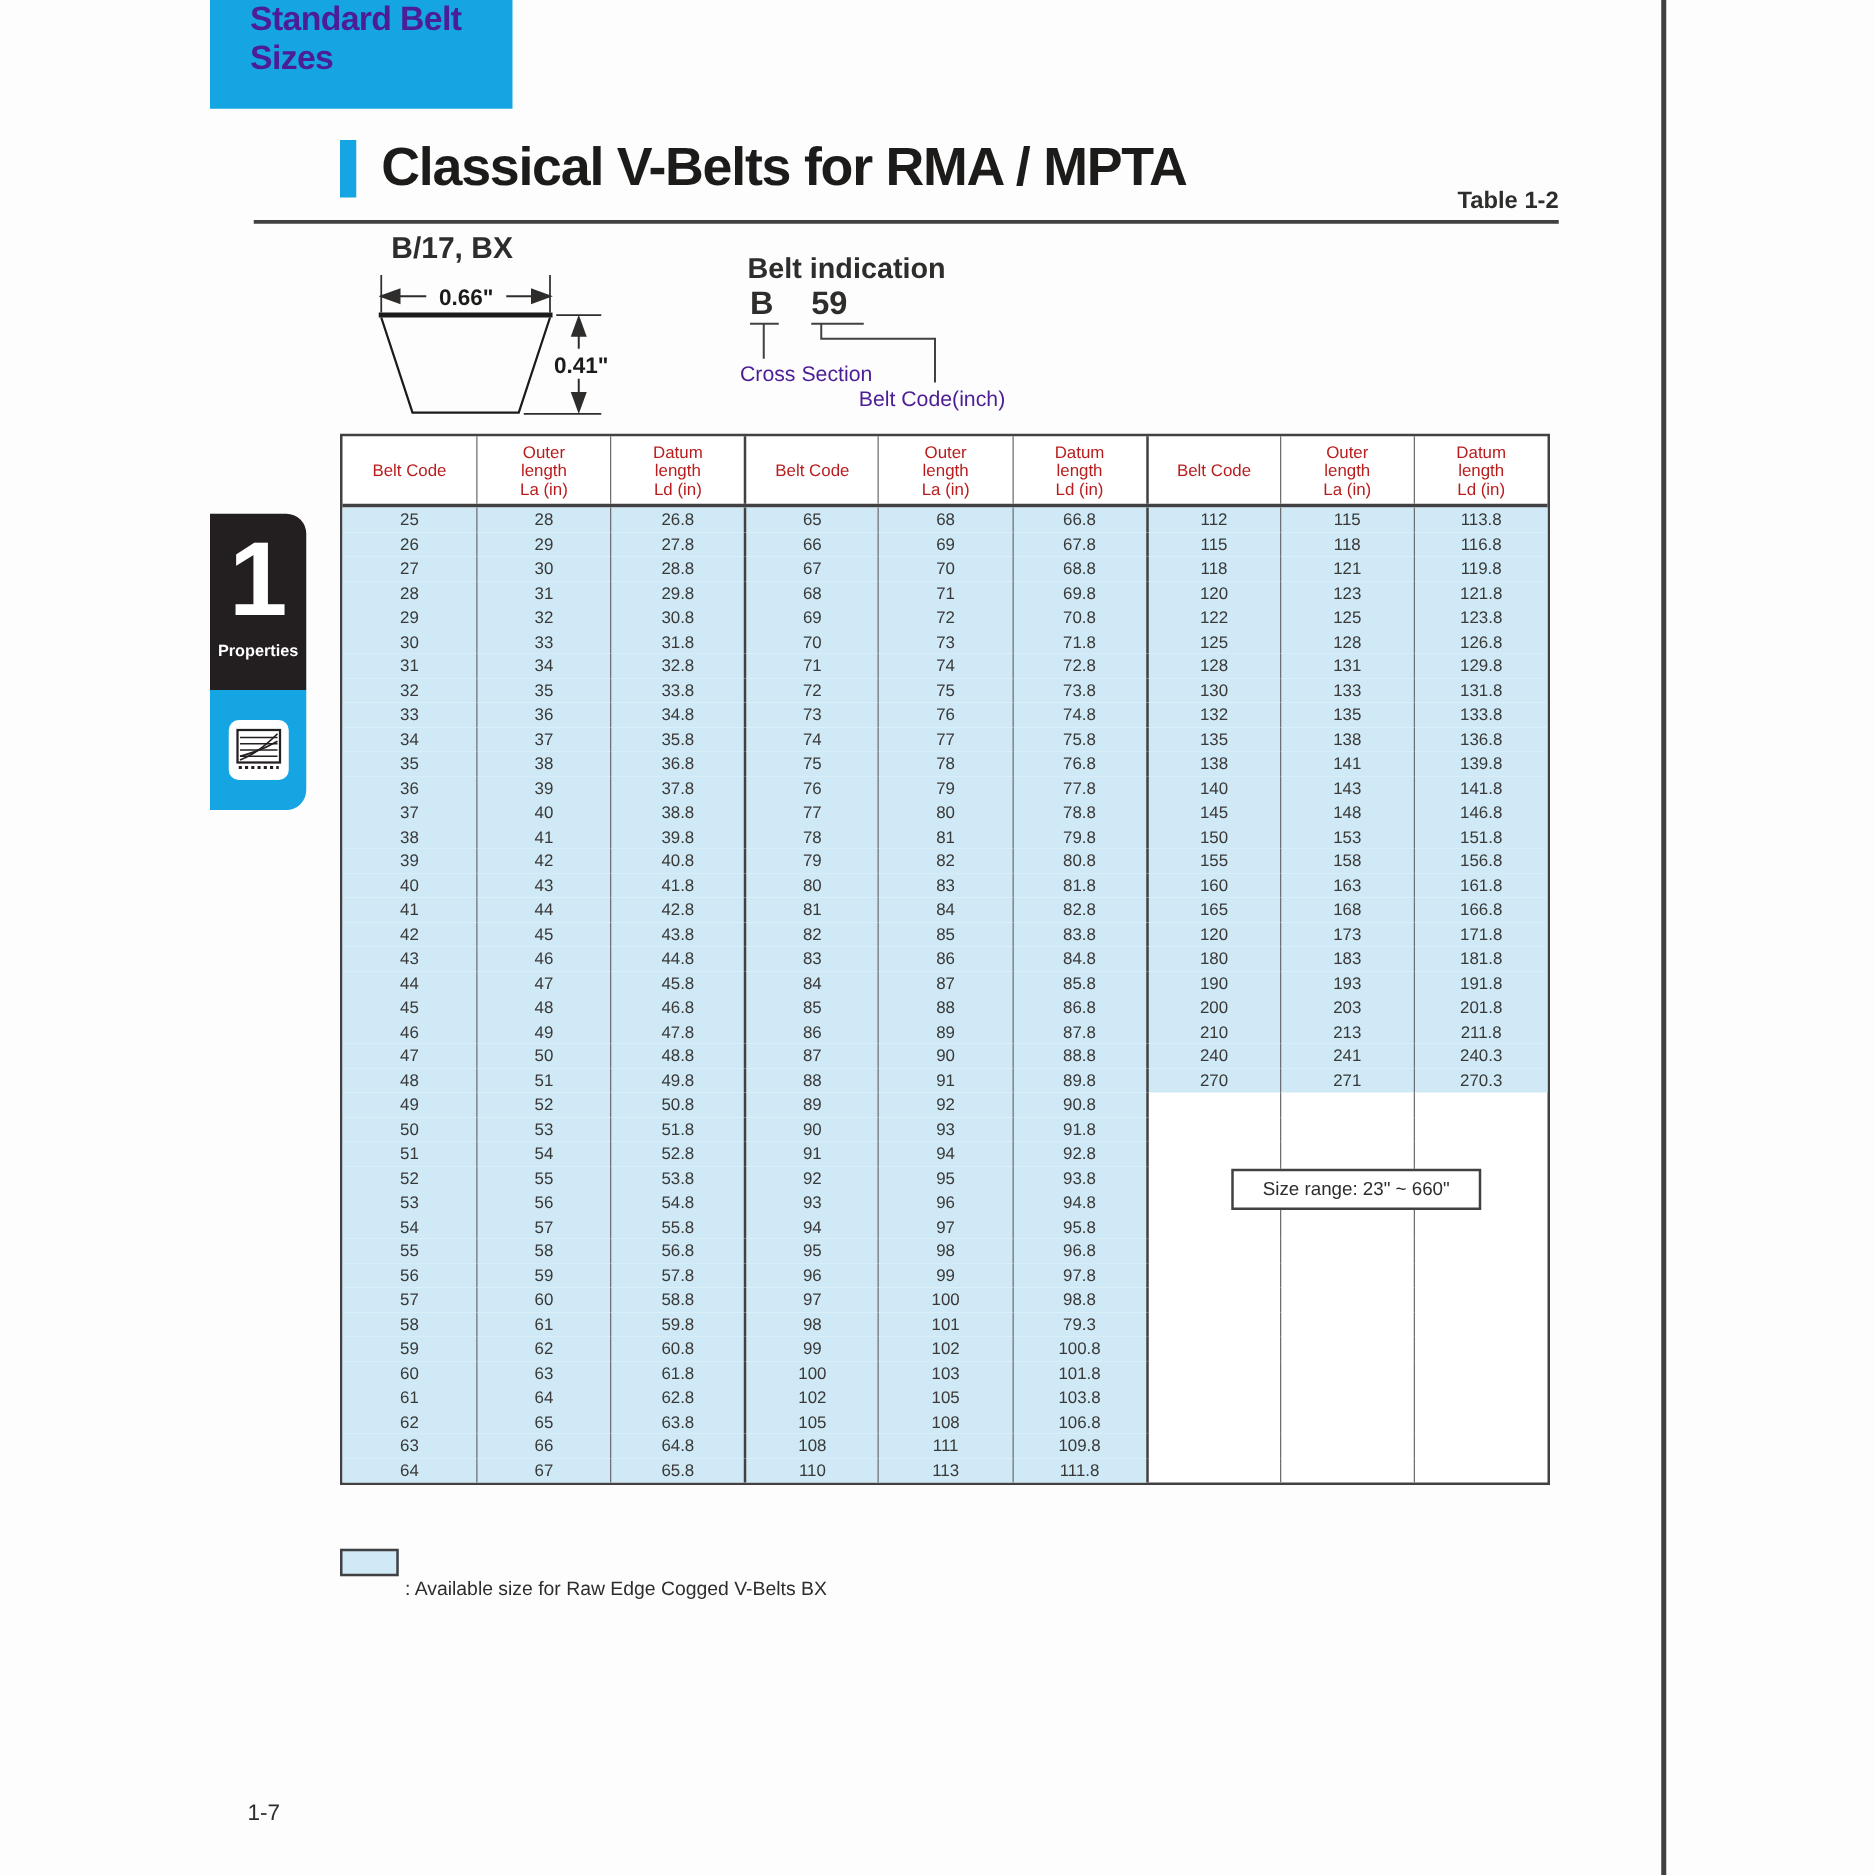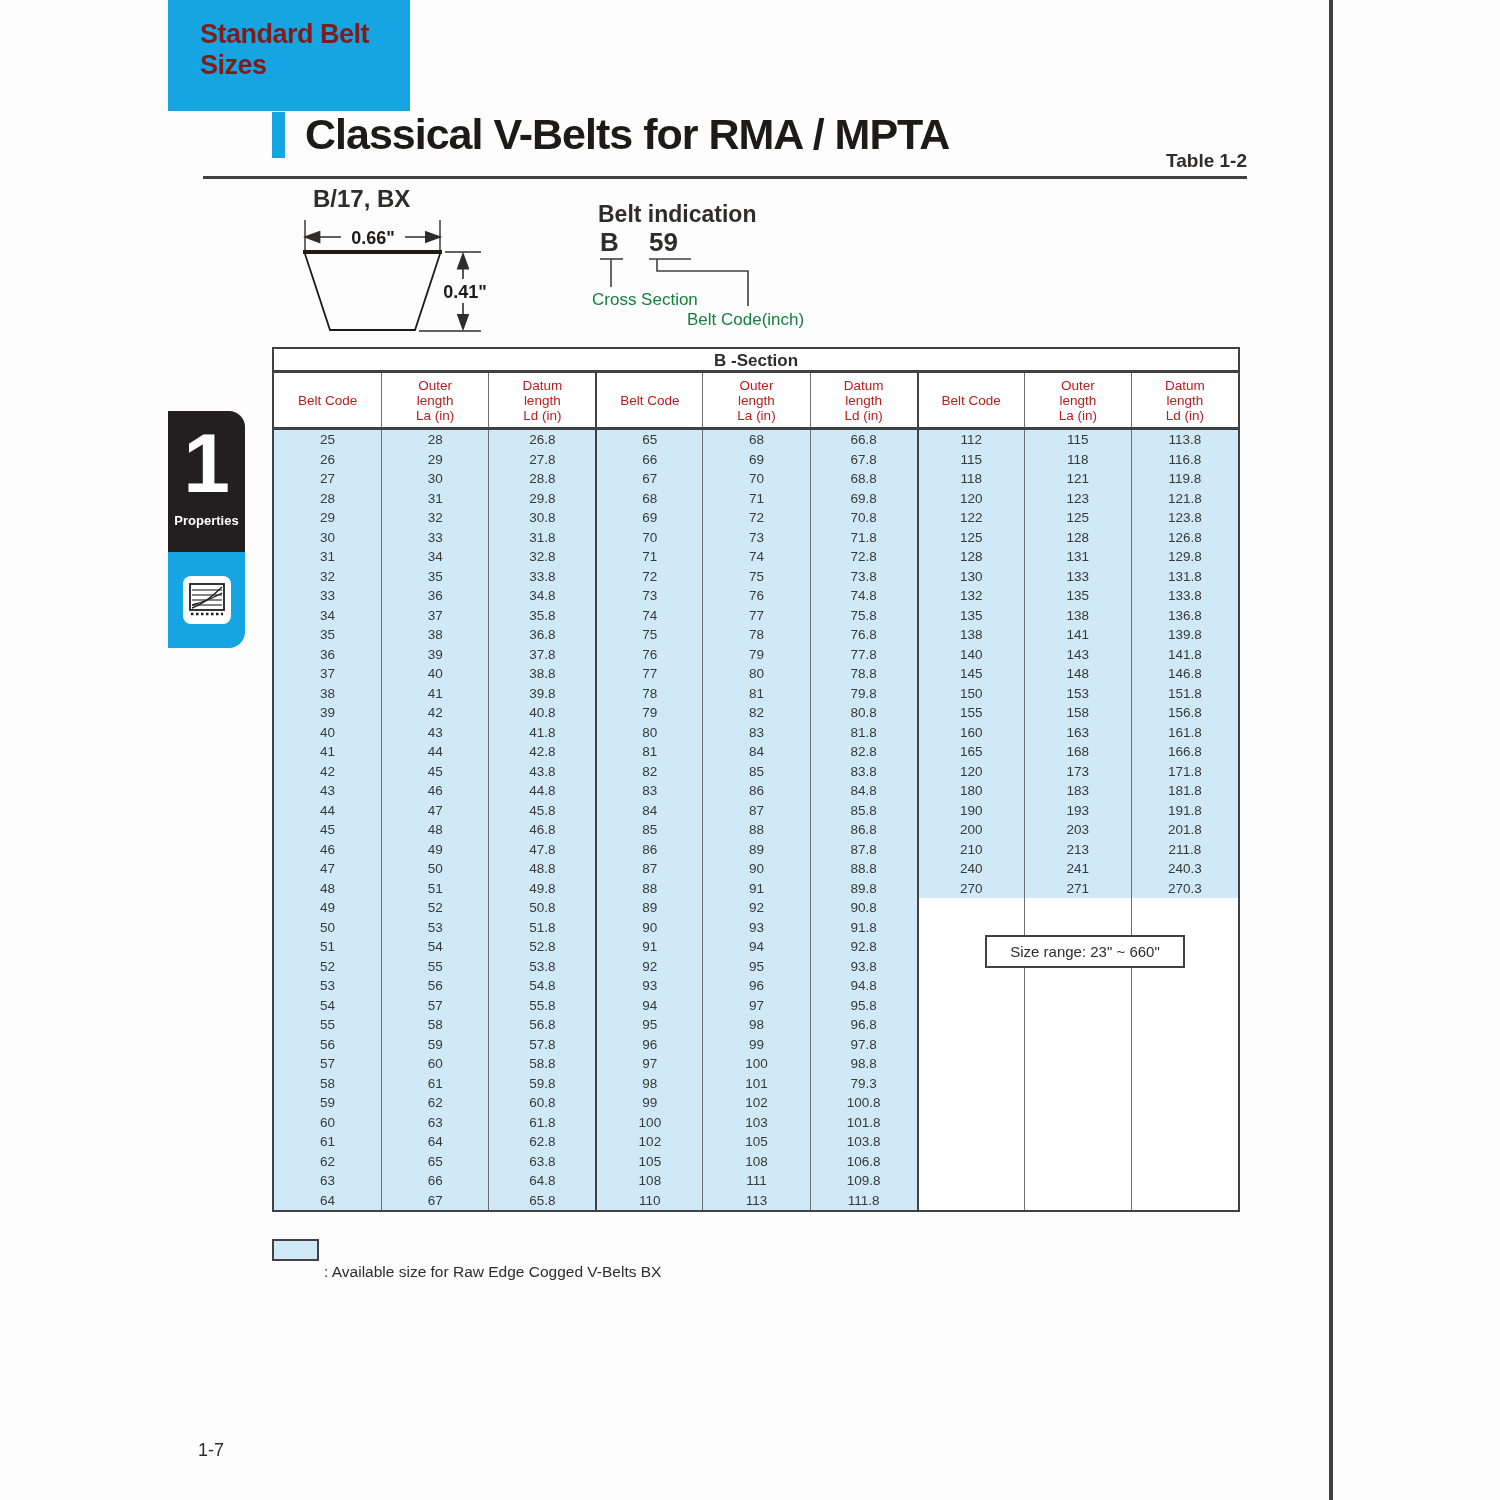--- a/index.html
+++ b/index.html
@@ -2,36 +2,36 @@
 <html><head>
 <meta charset="utf-8">
 <style>
   * { margin:0; padding:0; box-sizing:border-box; }
   html,body { width:1500px; height:1500px; background:#fdfdfd; }
   body { font-family:"Liberation Sans","DejaVu Sans",sans-serif; color:#2e2d2c; position:relative; overflow:hidden; }
 
   .abs { position:absolute; }
 
   
-  .page-tag { left:168px; top:0; width:242px; height:111px; background:#14a5e2;
-              display:flex; align-items:center; padding:0 0 12px 32px;
-              color:#7f1d1d; font-size:27px; font-weight:bold; letter-spacing:-0.5px; }
+  .page-tag { left:168px; top:0; width:242px; height:87px; background:#14a5e2;
+              display:flex; align-items:flex-start; padding:0 0 12px 32px;
+              color:#4c1d95; font-size:27px; font-weight:bold; letter-spacing:-0.5px; }
 
   
   .title-bar { left:272px; top:112px; width:13px; height:46px; background:#14a5e2; }
   .page-title { left:305px; top:110px; font-size:43px; font-weight:bold; letter-spacing:-1px; color:#1c1b1a; }
   .table-label { left:1047px; top:150px; width:200px; text-align:right; font-size:19px; font-weight:bold; }
   .title-rule { left:203px; top:176px; width:1044px; height:3px; background:#414042; }
 
   
   .profile-label { left:313px; top:185px; font-size:24px; font-weight:bold; }
   .indication-title { left:598px; top:201px; font-size:23px; font-weight:bold; }
   .ind-letter { left:600px; top:227px; font-size:26px; font-weight:bold; }
   .ind-code { left:649px; top:227px; font-size:26px; font-weight:bold; }
-  .small-label { font-size:17px; color:#15803d; }
+  .small-label { font-size:17px; color:#4c1d95; }
   svg text { font-family:"Liberation Sans","DejaVu Sans",sans-serif; }
 
   
   .belt-table { left:272px; top:347px; width:968px; border:2px solid #414042; background:#fff; }
   .section-row { height:24px; line-height:24px; text-align:center; font-weight:bold; font-size:17px;
                  border-bottom:3px solid #414042; }
   .hdr-row { display:grid; grid-template-columns:repeat(9,1fr); border-bottom:3px solid #414042; }
   .hdr-cell { height:54px; display:flex; align-items:center; justify-content:center; text-align:center;
               font-size:13.5px; line-height:15px; white-space:pre-line; border-left:1px solid #6d6e71; color:#b91c1c; }
   .data-row { display:grid; grid-template-columns:repeat(9,1fr); }
@@ -108,21 +108,20 @@
 <svg class="abs" style="left:595px; top:254px;" width="270" height="60" viewBox="0 0 270 60">
   <line x1="5" y1="5" x2="28" y2="5" stroke="#414042" stroke-width="1.6"></line>
   <line x1="16" y1="5" x2="16" y2="33" stroke="#414042" stroke-width="1.6"></line>
   <line x1="54" y1="5" x2="96" y2="5" stroke="#414042" stroke-width="1.6"></line>
   <path d="M62,5 L62,17 L153,17 L153,52" fill="none" stroke="#414042" stroke-width="1.6"></path>
 </svg>
 <div class="abs small-label" style="left:592px; top:290px;">Cross Section</div>
 <div class="abs small-label" style="left:687px; top:310px;">Belt Code(inch)</div>
 
 <div class="abs belt-table" id="belt-table">
-  <div class="section-row">B -Section</div>
   <div class="hdr-row" id="hdr-row">
       <div class="hdr-cell first">Belt Code</div>
       <div class="hdr-cell">Outer
 length
 La (in)</div>
       <div class="hdr-cell">Datum
 length
 Ld (in)</div>
       <div class="hdr-cell gsep">Belt Code</div>
       <div class="hdr-cell">Outer

